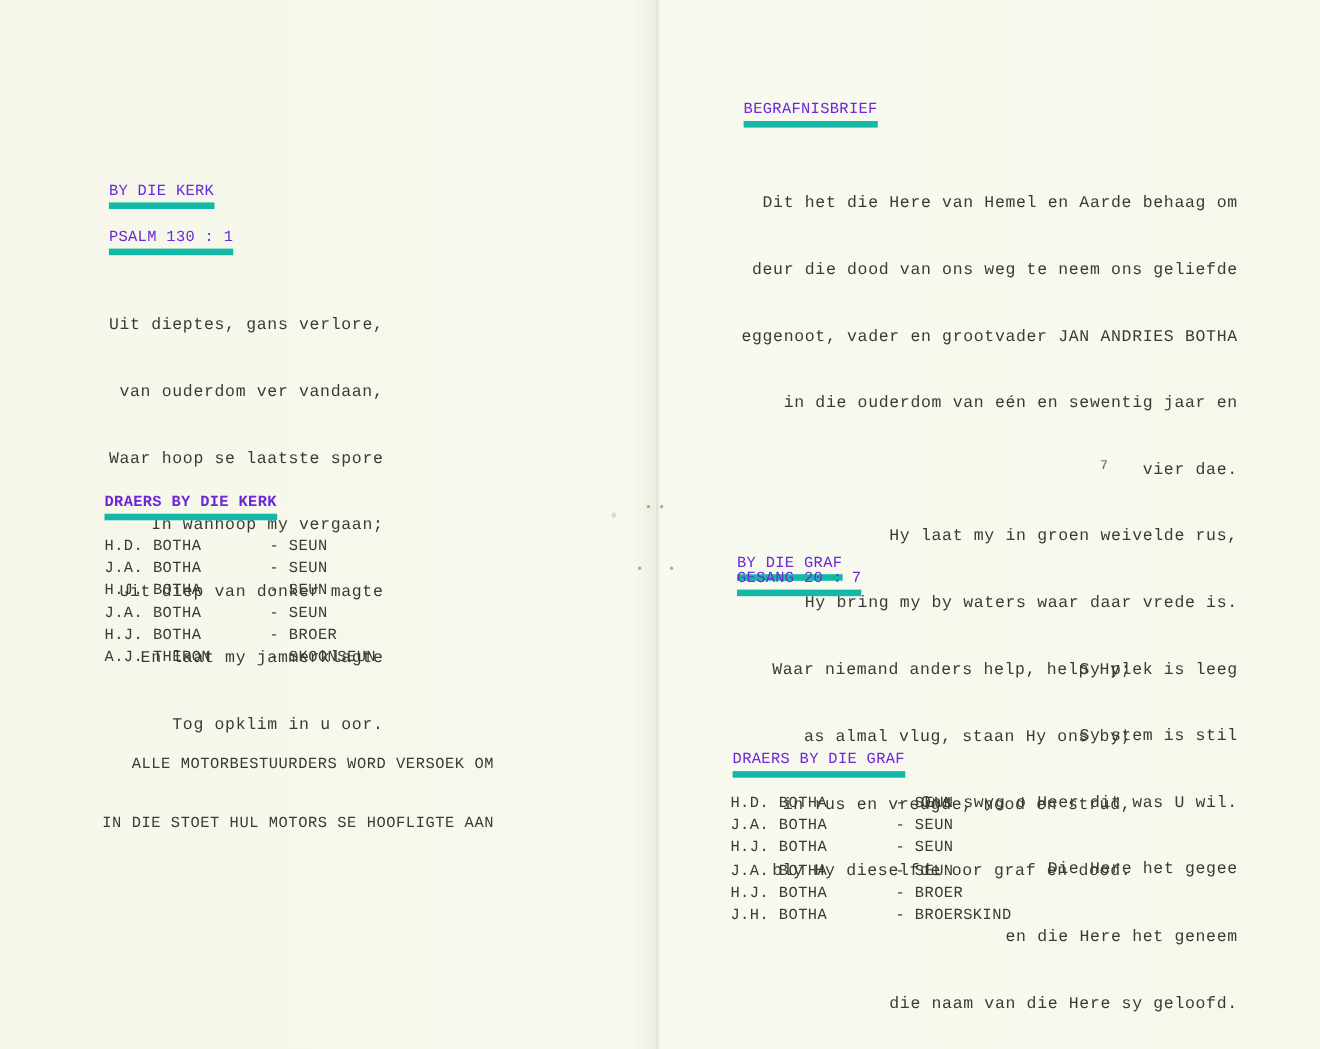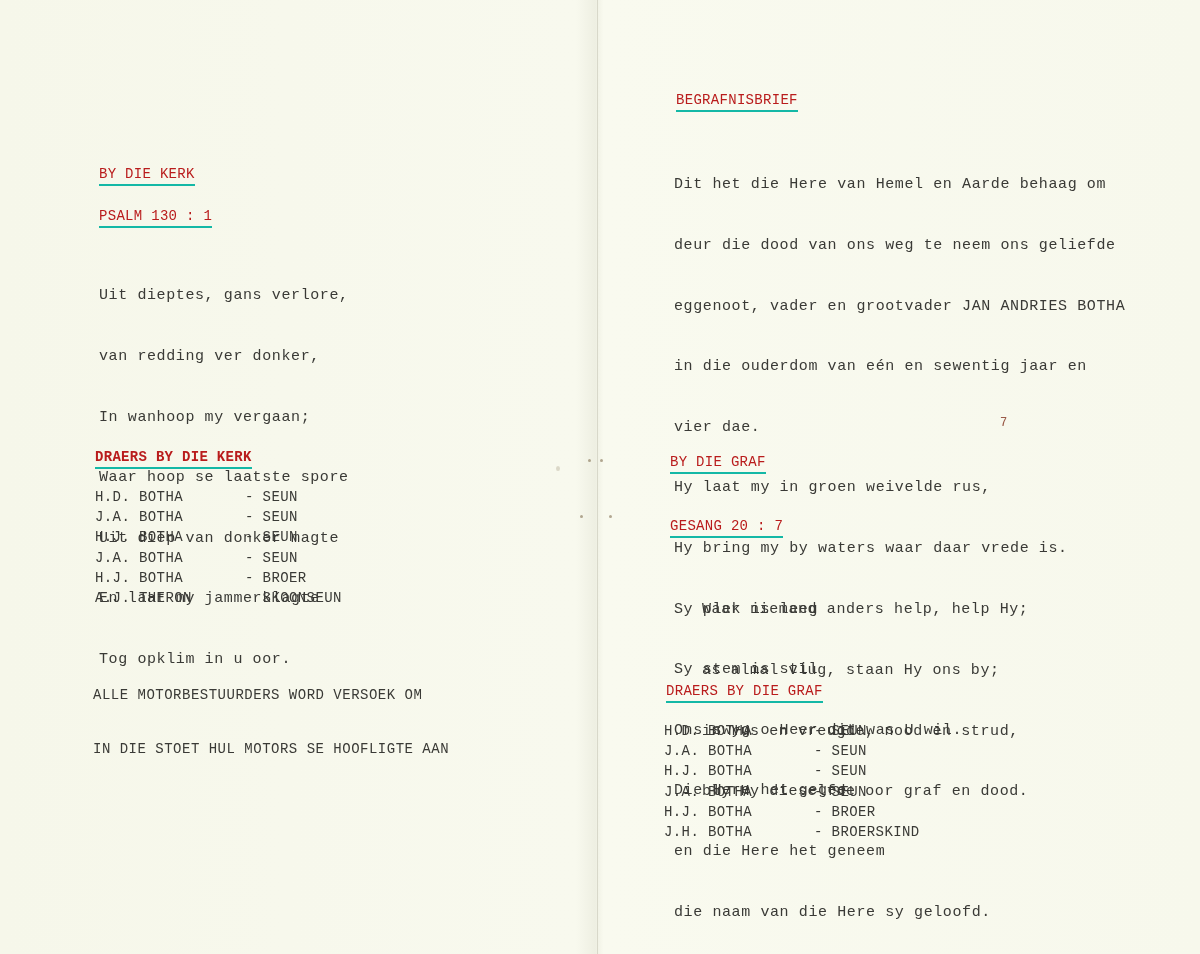--- a/index.html
+++ b/index.html
@@ -38,28 +38,29 @@
       font-size: 15px;
       line-height: 20.2px;
       letter-spacing: 0.6px;
       white-space: pre;
     }
     .heading {
       position: absolute;
       font-size: 14px;
       letter-spacing: 0.3px;
       white-space: pre;
-      border-bottom: 2px solid #14b8a6;
+      border-bottom: 6px solid #14b8a6;
       padding-bottom: 1px;
       line-height: 17px;
-      color: #b91c1c;
+      color: #6d28d9;
     }
     .line {
       display: block;
       height: 20.2px;
+      text-align: right;
     }
     .bearers {
       position: absolute;
       font-size: 14px;
       letter-spacing: 0.4px;
       line-height: 20.2px;
     }
     .bearer-row {
       display: flex;
       height: 20.2px;
@@ -95,23 +96,23 @@
 <div class="speck" style="left:580px;top:515px;"></div>
 <div class="speck" style="left:609px;top:515px;"></div>
 <div class="speck" style="left:556px;top:466px;width:4px;height:5px;opacity:0.4;"></div>
 
 <section>
   <div class="heading" style="left:99px;top:166px;">BY DIE KERK</div>
   <div class="heading" style="left:99px;top:208px;">PSALM 130 : 1</div>
 
   <div class="block" style="left:99px;top:246px;">
     <span class="line">Uit dieptes, gans verlore,</span>
-    <span class="line">van redding ver donker,</span>
+    <span class="line">van ouderdom ver vandaan,</span>
+    <span class="line">Waar hoop se laatste spore</span>
     <span class="line">In wanhoop my vergaan;</span>
-    <span class="line">Waar hoop se laatste spore</span>
     <span class="line">Uit diep van donker magte</span>
     <span class="line">En laat my jammerklagte</span>
     <span class="line">Tog opklim in u oor.</span>
   </div>
 
   <div class="heading" style="left:95px;top:449px;font-weight:bold;">DRAERS BY DIE KERK</div>
 
   <div class="bearers" style="left:95px;top:487px;">
     <div class="bearer-row">
       <span class="bearer-name">H.D. BOTHA</span>
@@ -161,21 +162,21 @@
     <span class="line">Ons swyg o Heer dit was U wil.</span>
     <span class="line">Die Here het gegee</span>
     <span class="line">en die Here het geneem</span>
     <span class="line">die naam van die Here sy geloofd.</span>
     
     
   </div>
 
   <div class="margin-mark" style="left:1000px;top:416px;">7</div>
 
-  <div class="heading" style="left:670px;top:454px;">BY DIE GRAF</div>
+  <div class="heading" style="left:670px;top:504px;">BY DIE GRAF</div>
   <div class="heading" style="left:670px;top:518px;">GESANG 20 : 7</div>
 
   <div class="block" style="left:669px;top:560px;margin-left:33px;">
     <span class="line">Waar niemand anders help, help Hy;</span>
     <span class="line">as almal vlug, staan Hy ons by;</span>
     <span class="line">in rus en vreugde, nood en strud,</span>
     <span class="line">bly Hy dieselfde oor graf en dood.</span>
   </div>
 
   <div class="heading" style="left:666px;top:683px;">DRAERS BY DIE GRAF</div>

